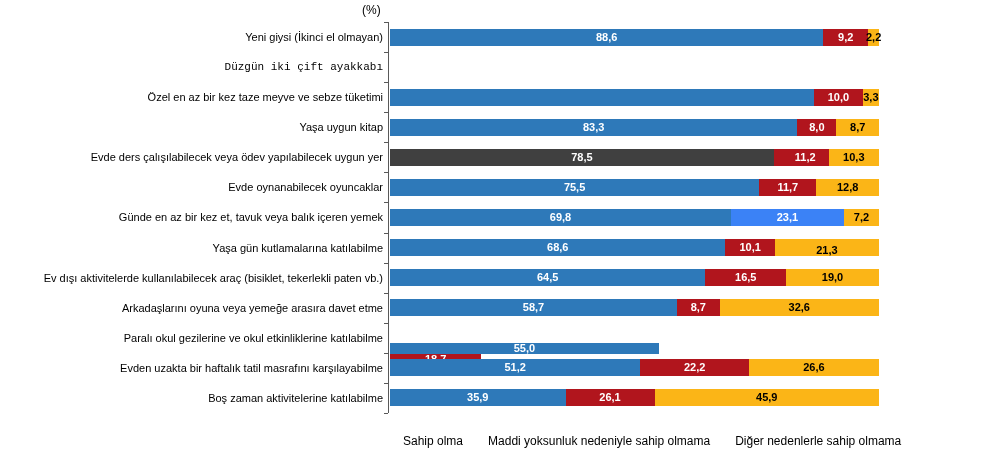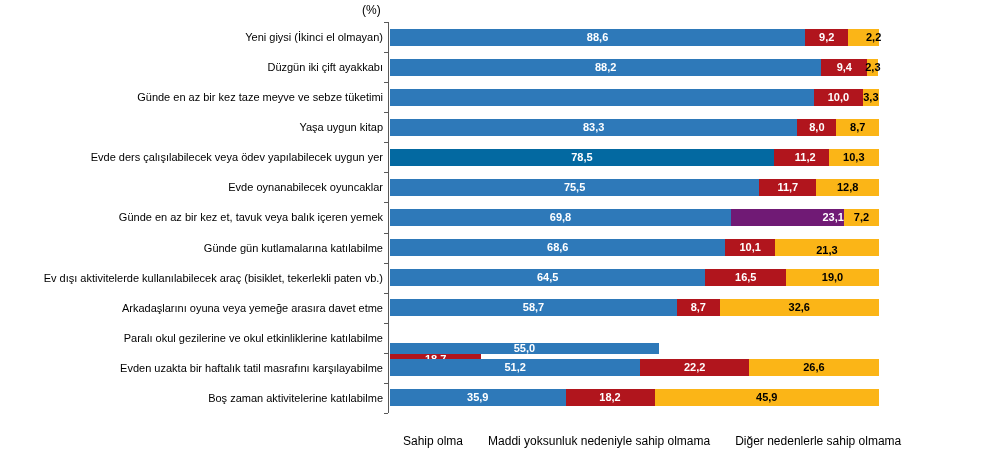--- a/index.html
+++ b/index.html
@@ -118,44 +118,33 @@
         <div class="cat-label">
           <span>Yeni giysi (İkinci el olmayan)</span>
         </div>
         <div class="bar" style="top: 6.53846px;">
           <div class="seg" style="width: 88.6%; background: rgb(46, 121, 185);">
             <span class="val" style="color: rgb(255, 255, 255);">88,6</span>
           </div>
           <div class="seg" style="width: 9.2%; background: rgb(177, 21, 29);">
             <span class="val" style="color: rgb(255, 255, 255);">9,2</span>
           </div>
-          <div class="seg" style="width: 2.2%; background: rgb(251, 181, 23); padding-left: 20px;">
+          <div class="seg" style="width: 2.2%; background: rgb(251, 181, 23);">
             <span class="val" style="color: rgb(0, 0, 0);">2,2</span>
           </div>
         </div>
       </div>
-      <div class="row" style="top: 30.0769px; height: 30.0769px;">
+      <div class="row" style="top: 30.0769px; height: 30.0769px; font-family: Liberation Mono, monospace;">
         <div class="cat-label">
           <span>Düzgün iki çift ayakkabı</span>
         </div>
-        <div class="bar" style="top: 6.53846px;">
-          <div class="seg" style="width: 88.2%; background: rgb(46, 121, 185);">
-            <span class="val" style="color: rgb(255, 255, 255);">88,2</span>
-          </div>
-          <div class="seg" style="width: 9.4%; background: rgb(177, 21, 29);">
-            <span class="val" style="color: rgb(255, 255, 255);">9,4</span>
-          </div>
-          <div class="seg" style="width: 2.3%; background: rgb(251, 181, 23);">
-            <span class="val" style="color: rgb(0, 0, 0);">2,3</span>
-          </div>
-        </div>
       </div>
       <div class="row" style="top: 60.1538px; height: 30.0769px;">
         <div class="cat-label">
-          <span>Günde en az bir kez taze meyve ve sebze tüketimi</span>
+          <span>Özel en az bir kez taze meyve ve sebze tüketimi</span>
         </div>
         <div class="bar" style="top: 6.53846px;">
           <div class="seg" style="width: 86.7%; background: rgb(46, 121, 185);">
             <span class="val" style="color: rgb(255, 255, 255); margin-top: 45px;">86,7</span>
           </div>
           <div class="seg" style="width: 10%; background: rgb(177, 21, 29);">
             <span class="val" style="color: rgb(255, 255, 255);">10,0</span>
           </div>
           <div class="seg" style="width: 3.3%; background: rgb(251, 181, 23);">
             <span class="val" style="color: rgb(0, 0, 0);">3,3</span>
@@ -176,21 +165,21 @@
           <div class="seg" style="width: 8.7%; background: rgb(251, 181, 23);">
             <span class="val" style="color: rgb(0, 0, 0);">8,7</span>
           </div>
         </div>
       </div>
       <div class="row" style="top: 120.308px; height: 30.0769px;">
         <div class="cat-label">
           <span>Evde ders çalışılabilecek veya ödev yapılabilecek uygun yer</span>
         </div>
         <div class="bar" style="top: 6.53846px;">
-          <div class="seg" style="width: 78.5%; background: #0369a1; text-align: right;">
+          <div class="seg" style="width: 78.5%; background: #404040; text-align: right;">
             <span class="val" style="color: rgb(255, 255, 255);">78,5</span>
           </div>
           <div class="seg" style="width: 11.2%; background: rgb(177, 21, 29);">
             <span class="val" style="color: rgb(255, 255, 255); margin-left: 8px;">11,2</span>
           </div>
           <div class="seg" style="width: 10.3%; background: rgb(251, 181, 23);">
             <span class="val" style="color: rgb(0, 0, 0);">10,3</span>
           </div>
         </div>
       </div>
@@ -211,31 +200,31 @@
         </div>
       </div>
       <div class="row" style="top: 180.462px; height: 30.0769px;">
         <div class="cat-label">
           <span>Günde en az bir kez et, tavuk veya balık içeren yemek</span>
         </div>
         <div class="bar" style="top: 6.53846px;">
           <div class="seg" style="width: 69.8%; background: rgb(46, 121, 185);">
             <span class="val" style="color: rgb(255, 255, 255);">69,8</span>
           </div>
-          <div class="seg" style="width: 23.1%; background: #701a75; justify-content: flex-end;">
+          <div class="seg" style="width: 23.1%; background: #3b82f6;">
             <span class="val" style="color: rgb(255, 255, 255);">23,1</span>
           </div>
           <div class="seg" style="width: 7.2%; background: rgb(251, 181, 23);">
             <span class="val" style="color: rgb(0, 0, 0);">7,2</span>
           </div>
         </div>
       </div>
       <div class="row" style="top: 210.538px; height: 30.0769px;">
         <div class="cat-label">
-          <span>Günde gün kutlamalarına katılabilme</span>
+          <span>Yaşa gün kutlamalarına katılabilme</span>
         </div>
         <div class="bar" style="top: 6.53846px;">
           <div class="seg" style="width: 68.6%; background: rgb(46, 121, 185);">
             <span class="val" style="color: rgb(255, 255, 255);">68,6</span>
           </div>
           <div class="seg" style="width: 10.1%; background: rgb(177, 21, 29);">
             <span class="val" style="color: rgb(255, 255, 255);">10,1</span>
           </div>
           <div class="seg" style="width: 21.3%; background: rgb(251, 181, 23); align-items: flex-end;">
             <span class="val" style="color: rgb(0, 0, 0);">21,3</span>
@@ -308,21 +297,21 @@
       </div>
       <div class="row" style="top: 360.923px; height: 30.0769px;">
         <div class="cat-label">
           <span>Boş zaman aktivitelerine katılabilme</span>
         </div>
         <div class="bar" style="top: 6.53846px;">
           <div class="seg" style="width: 35.9%; background: rgb(46, 121, 185);">
             <span class="val" style="color: rgb(255, 255, 255);">35,9</span>
           </div>
           <div class="seg" style="width: 18.2%; background: rgb(177, 21, 29);">
-            <span class="val" style="color: rgb(255, 255, 255);">18,2</span>
+            <span class="val" style="color: rgb(255, 255, 255);">26,1</span>
           </div>
           <div class="seg" style="width: 45.9%; background: rgb(251, 181, 23);">
             <span class="val" style="color: rgb(0, 0, 0);">45,9</span>
           </div>
         </div>
       </div>
     </div>
   <div class="axis-line"></div>
 
   <div class="legend">

